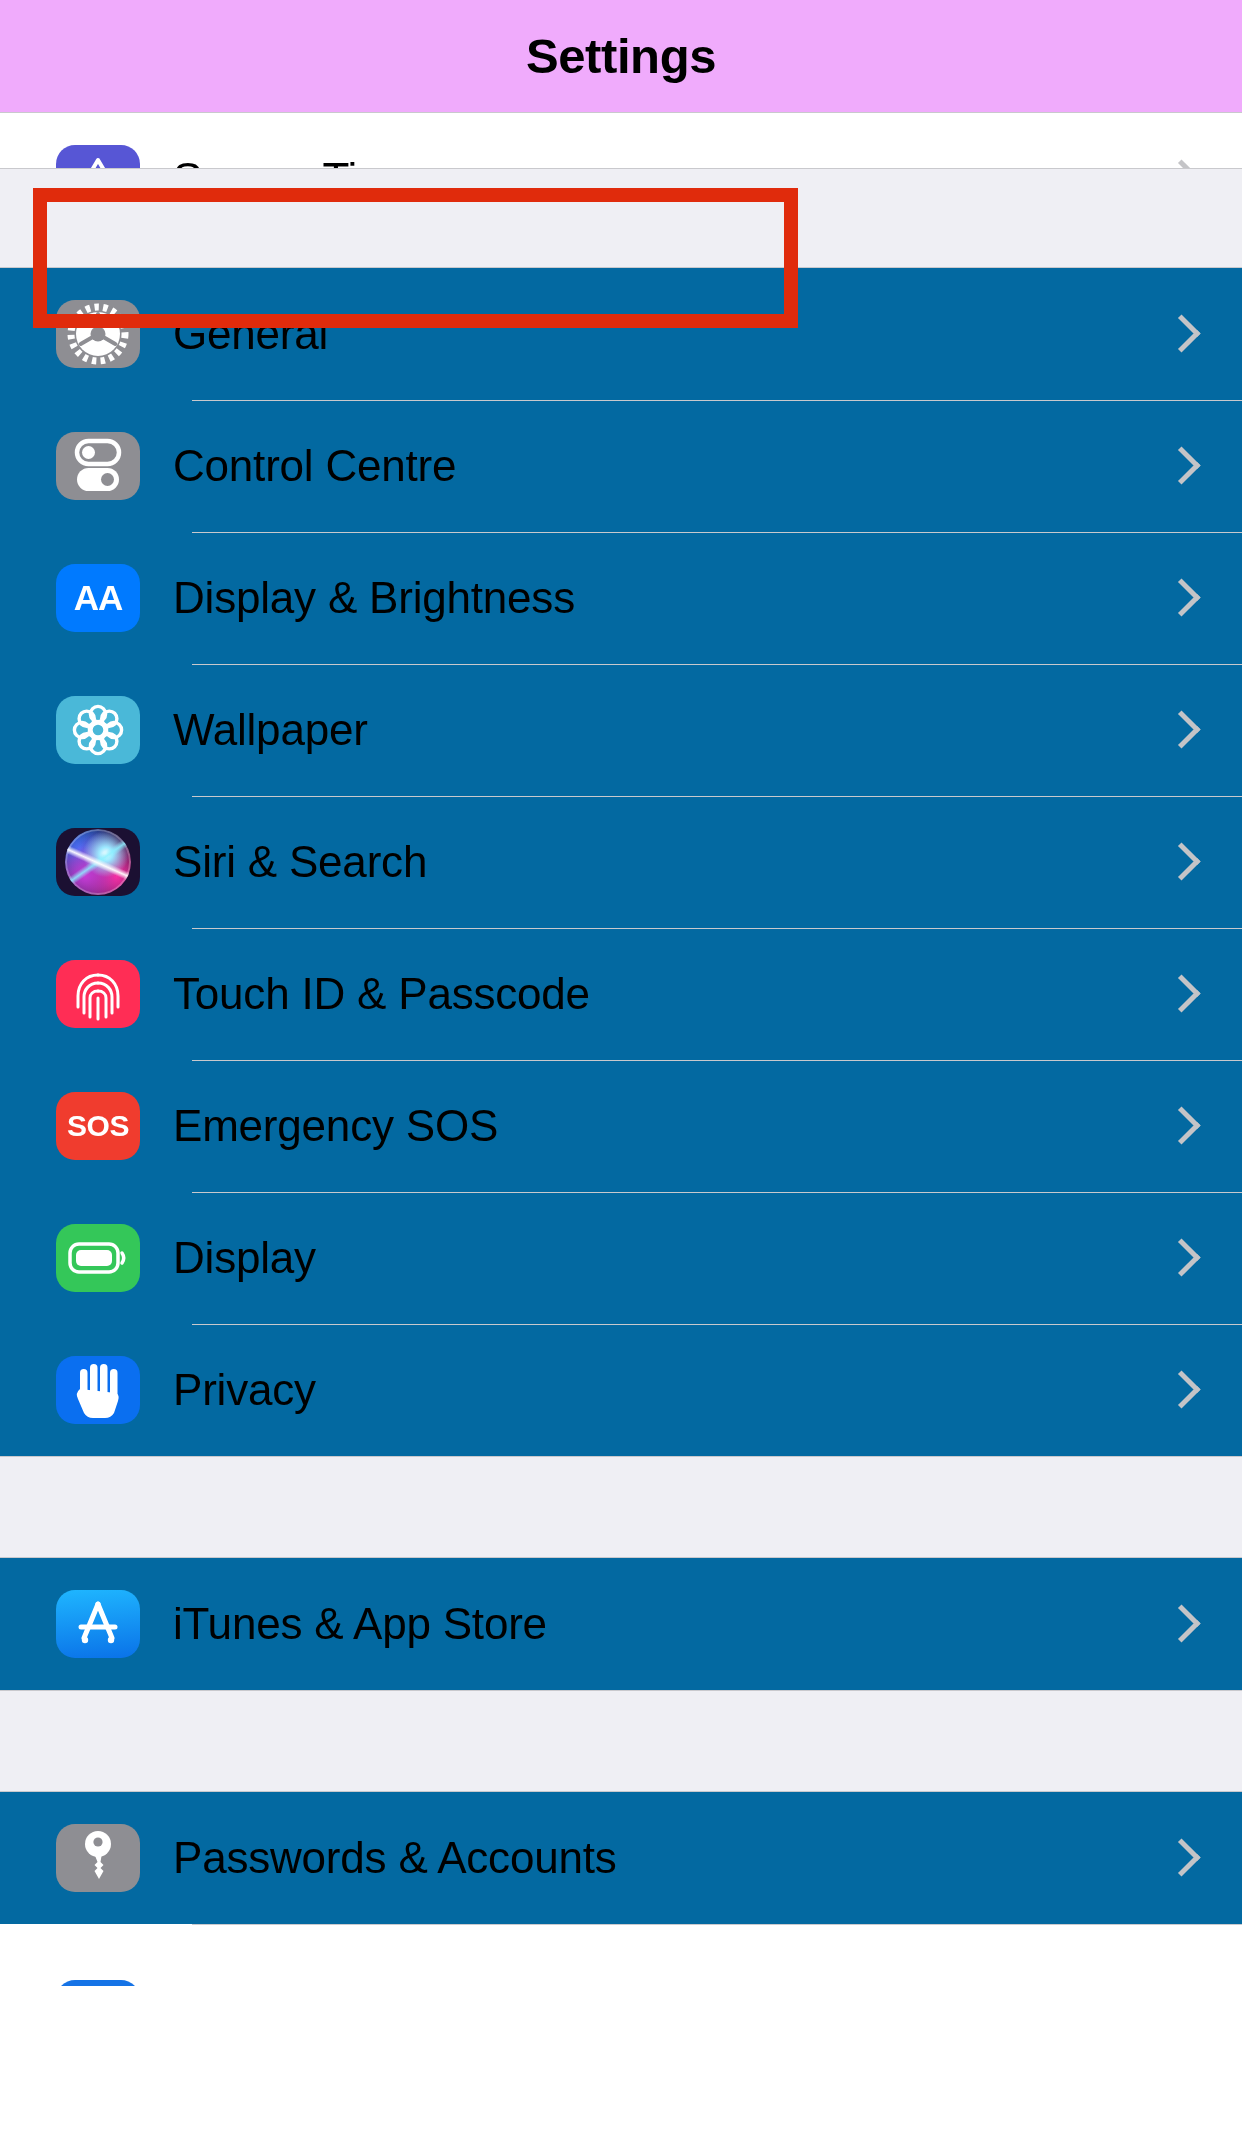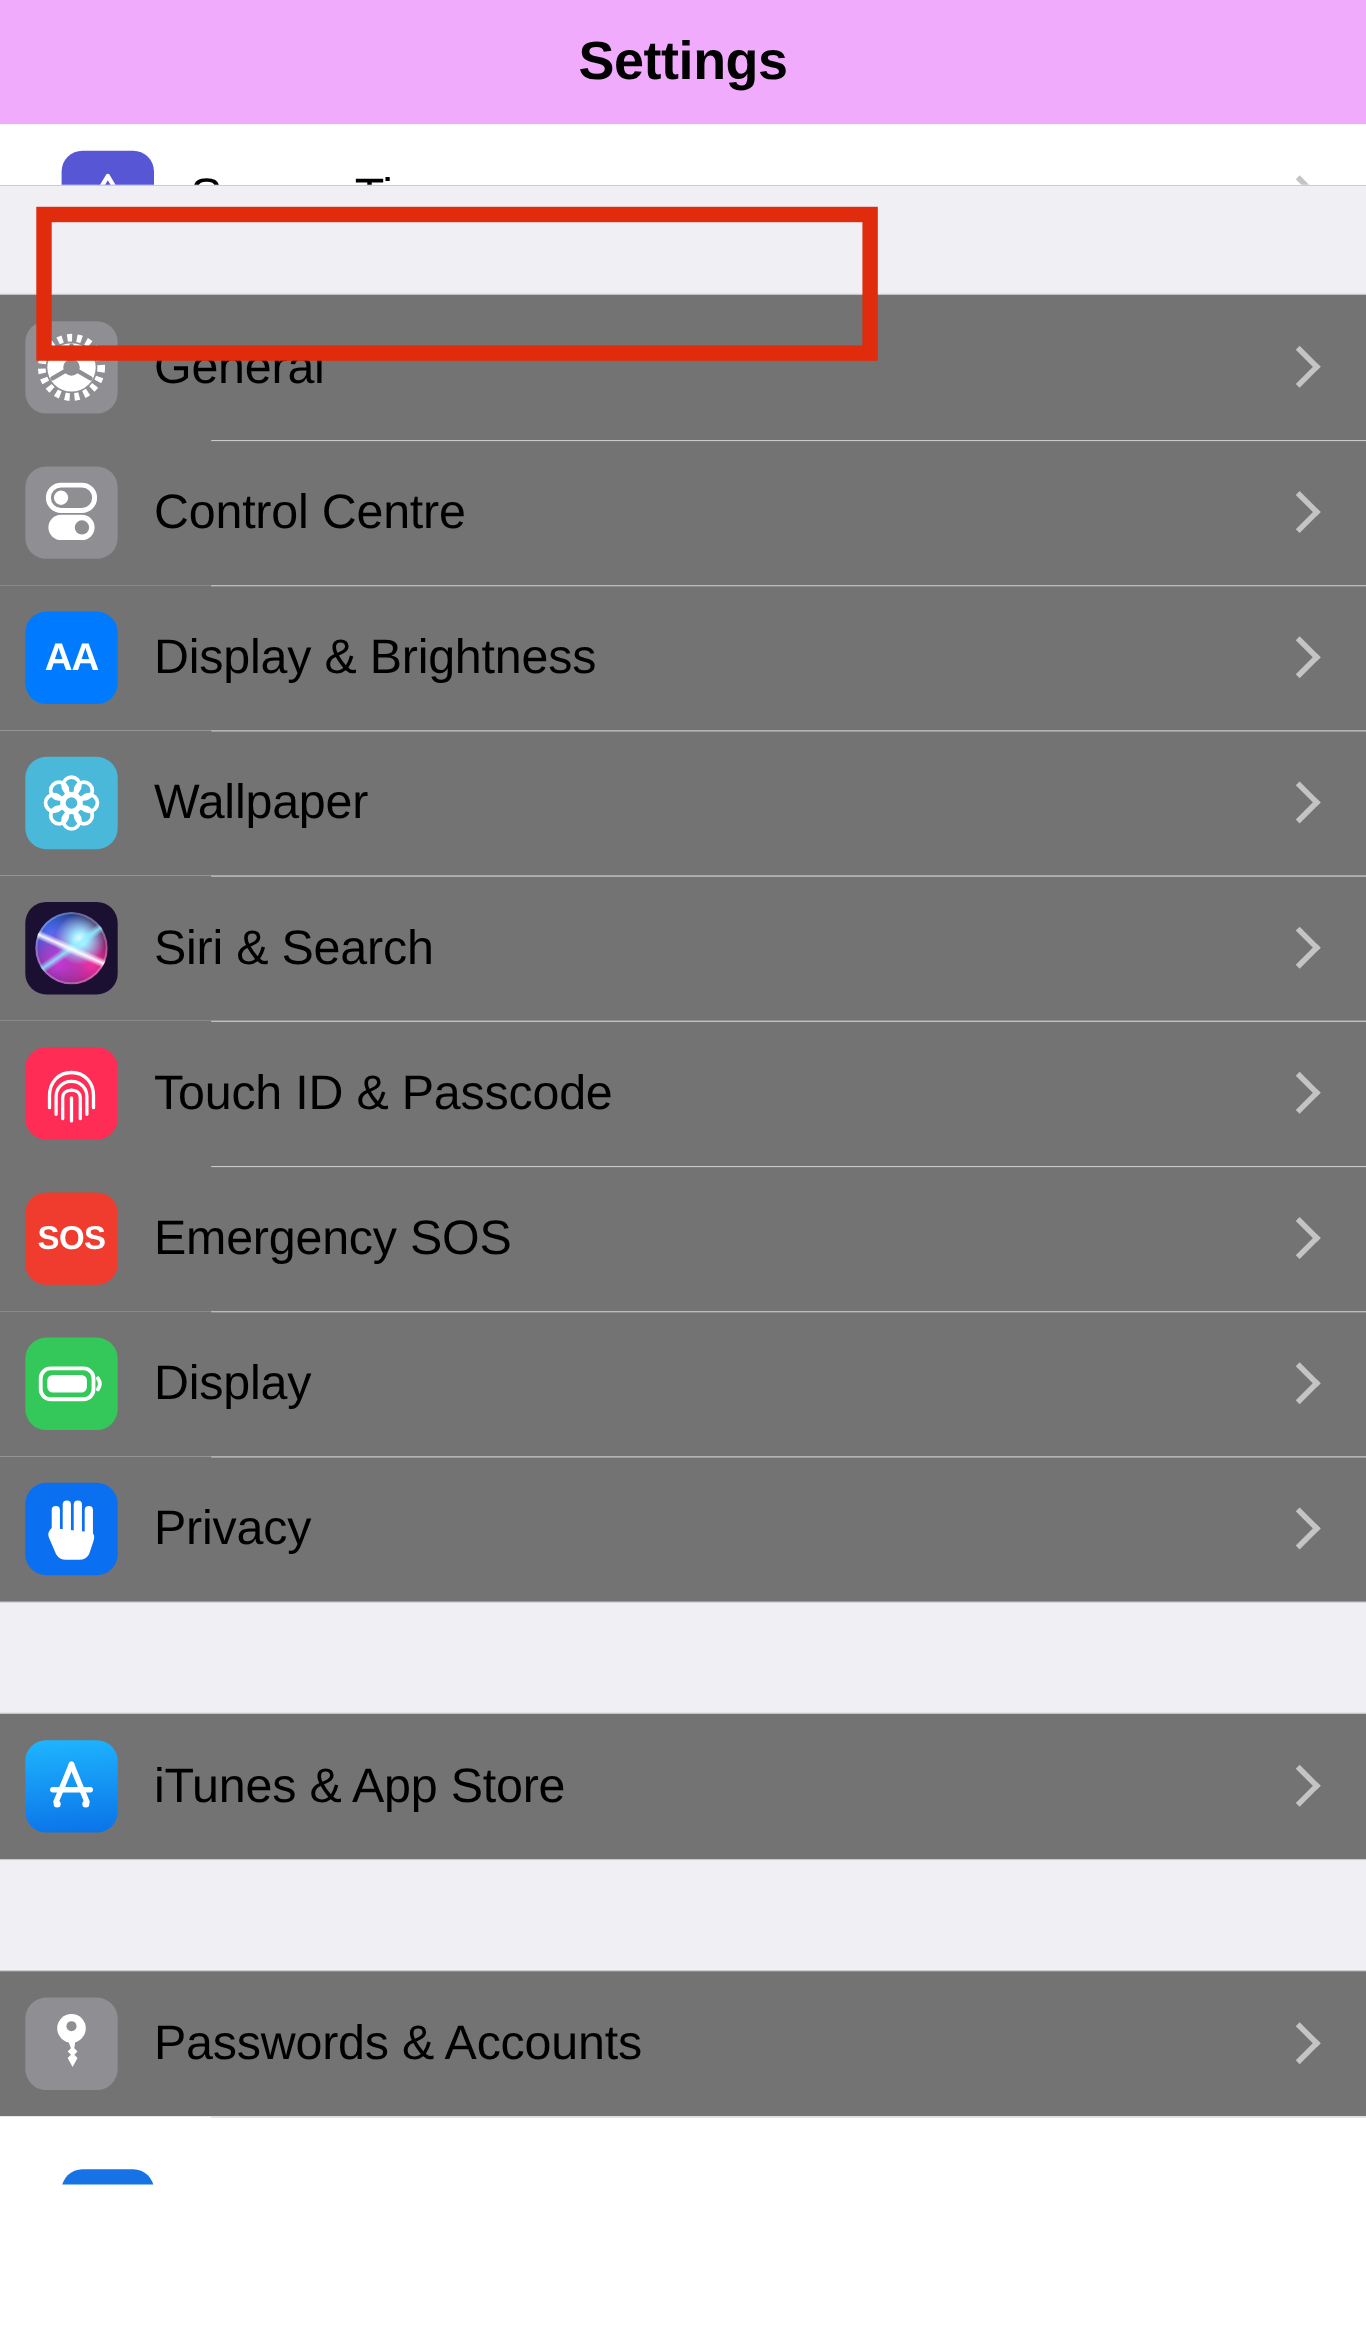--- a/index.html
+++ b/index.html
@@ -42,22 +42,22 @@
     border-bottom:1px solid #c9c9cd;
   }
   .gap-tall { height:100px; }
   .gap-mid { height:102px; }
 
   .row {
     position:relative;
     display:flex;
     align-items:center;
     height:132px;
-    background:#737373;
-    padding-left:23px;
+    background:#0369a1;
+    padding-left:56px;
     justify-content:center;
   }
   .row + .row::before {
     content:"";
     position:absolute;
     left:192px; right:0; top:0;
     height:1px;
     background:#c9c9cd;
   }
   .row-label {
@@ -79,21 +79,21 @@
     position:absolute;
     left:0; top:6px;
     width:22px; height:22px;
     border-right:5px solid #c4c4c7;
     border-top:5px solid #c4c4c7;
     transform:rotate(45deg);
   }
 
   
   .icon {
-    width:84px; height:84px;
+    width:84px; height:68px;
     border-radius:19px;
     flex:none;
     display:flex;
     align-items:center;
     justify-content:center;
     overflow:hidden;
     position:relative;
   }
   .icon svg { display:block; }
 

